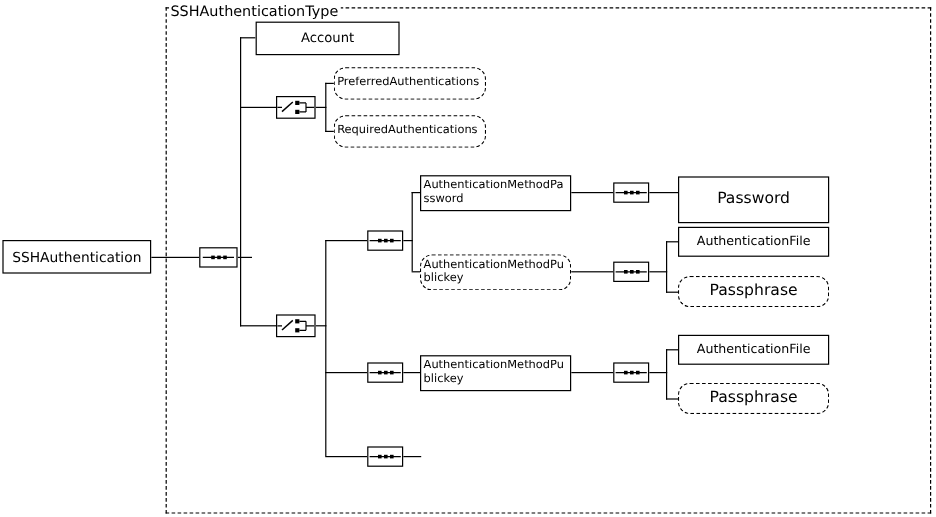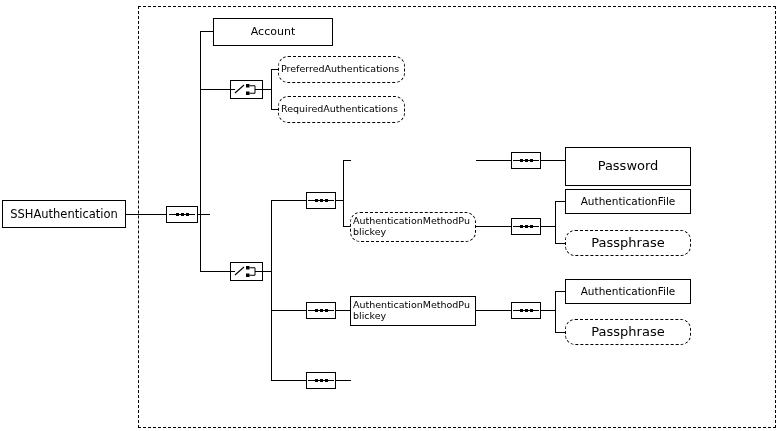--- a/index.html
+++ b/index.html
@@ -94,20 +94,21 @@
   }
   .line.h { height: 1px; }
   .line.v { width: 1px; }
 </style>
 </head>
 <body>
 
 <div id="canvas">
 
   <div id="type-container" style="left:138px; top:6px; width:638px; height:422px;"></div>
+  <div id="type-title" style="left:141px; top:2px;">SSHAuthenticationType</div>
 
   <div class="node big" style="left:2px; top:200px; width:124px; height:28px;">
     <span class="label" style="font-size:11.5px; text-align:center;">SSHAuthentication</span>
   </div>
 
   <div class="line h" style="left:126px; top:214px; width:40px;"></div>
 
   <div class="compositor" style="left:166px; top:206px; width:32px; height:17px;">
     <svg width="30" height="15" viewBox="0 0 30 15">
       <line x1="2" y1="7.5" x2="28" y2="7.5" stroke="#000" stroke-width="1"></line>
@@ -178,20 +179,23 @@
       <rect x="13" y="6" width="3" height="3" fill="#000"></rect>
       <rect x="18" y="6" width="3" height="3" fill="#000"></rect>
     </svg>
   </div>
   <div class="line h" style="left:336px; top:200px; width:8px;"></div>
 
   <div class="line v" style="left:343px; top:160px; height:66px;"></div>
   <div class="line h" style="left:343px; top:160px; width:8px;"></div>
   <div class="line h" style="left:343px; top:226px; width:8px;"></div>
 
+  <div class="node small" style="left:350px; top:146px; width:126px; height:30px;">
+    <span class="label">AuthenticationMethodPassword</span>
+  </div>
 
   <div class="node small optional" style="left:350px; top:212px; width:126px; height:30px;">
     <span class="label">AuthenticationMethodPublickey</span>
   </div>
 
   <div class="line h" style="left:476px; top:160px; width:35px;"></div>
   <div class="compositor" style="left:511px; top:152px; width:30px; height:17px;">
     <svg width="28" height="15" viewBox="0 0 28 15">
       <line x1="1" y1="7.5" x2="27" y2="7.5" stroke="#000" stroke-width="1"></line>
       <rect x="8" y="6" width="3" height="3" fill="#000"></rect>

